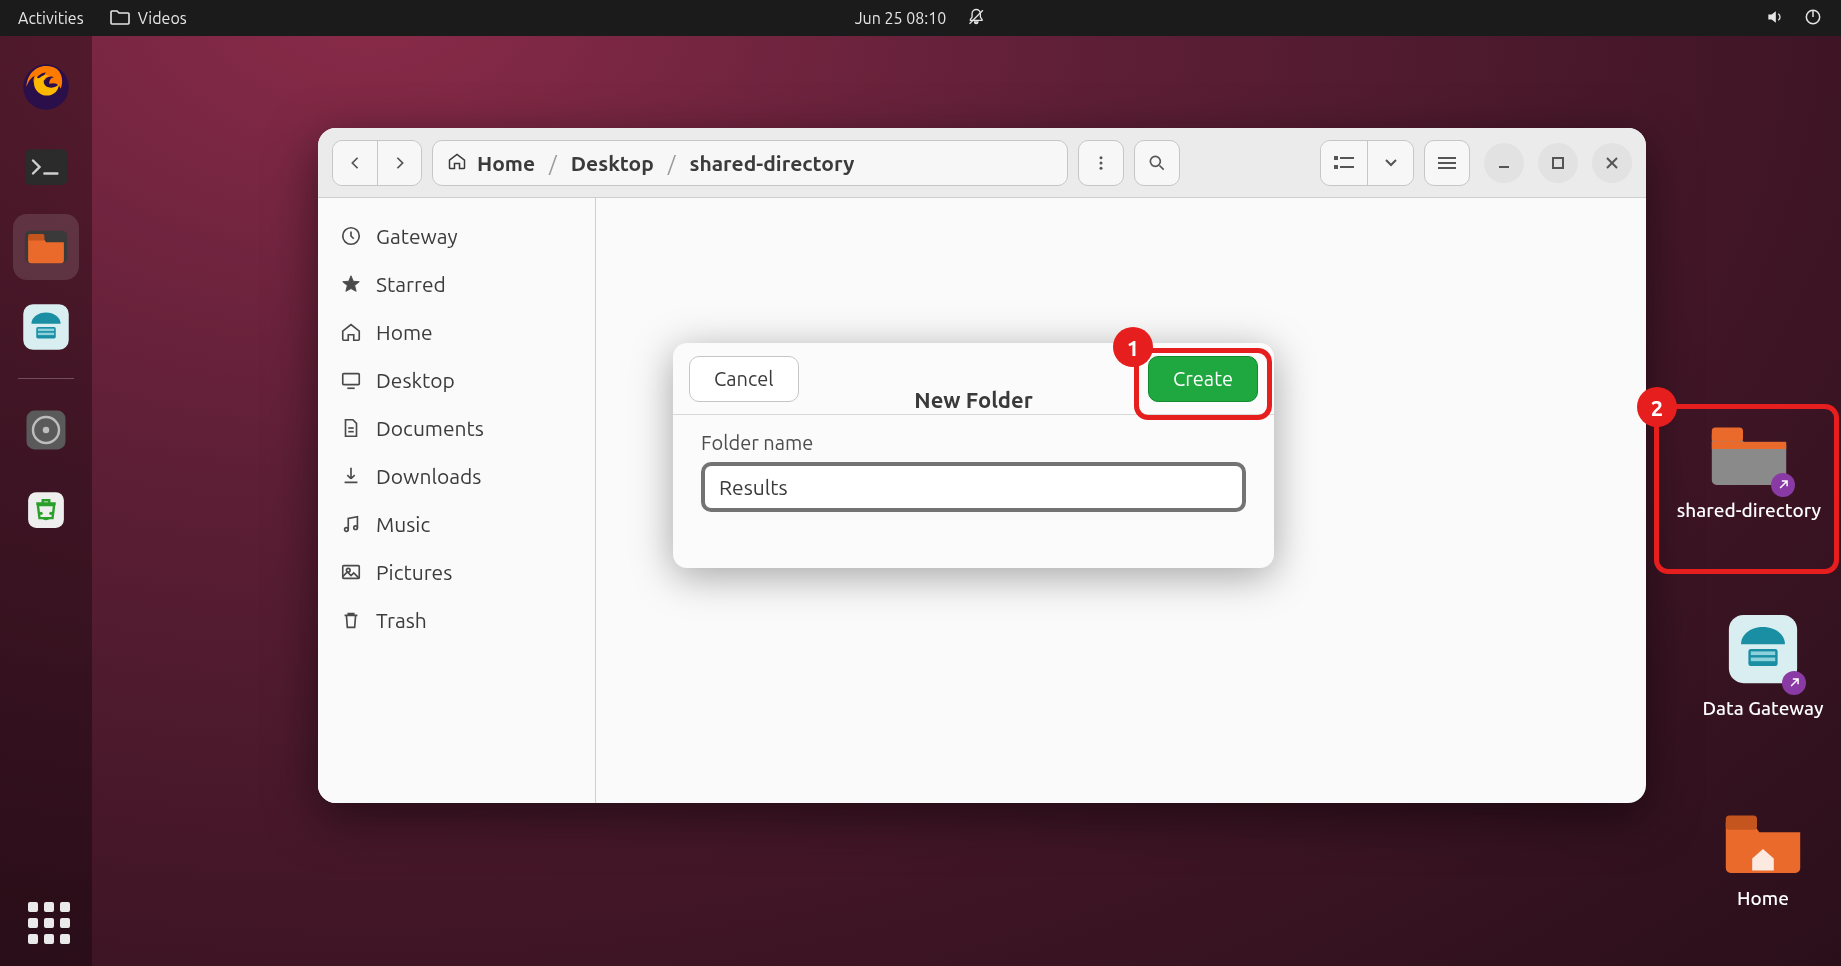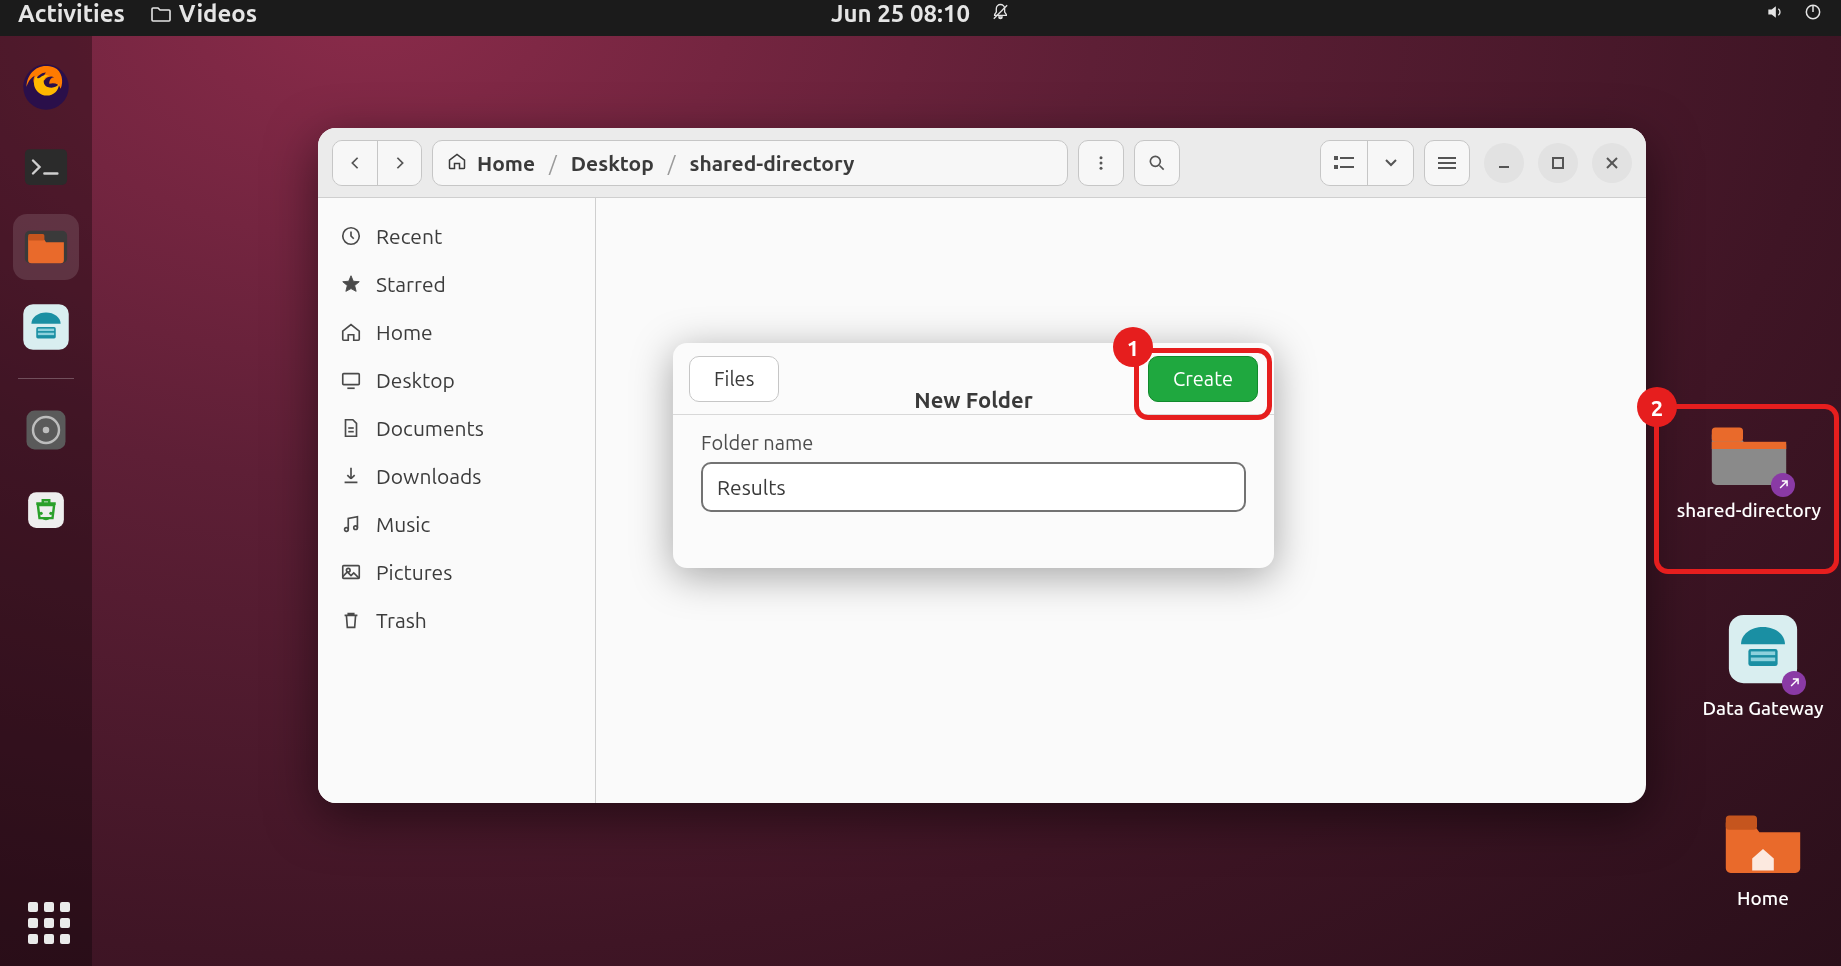--- a/index.html
+++ b/index.html
@@ -6,22 +6,22 @@
   html, body { width: 1841px; height: 966px; overflow: hidden; }
   body {
     background: radial-gradient(ellipse at 20% 0%, #8a2b4a 0%, #5e1f36 35%, #3f1525 70%, #2a0f1a 100%);
     position: relative;
     color: #3b3b3b;
   }
 
   
   .topbar {
     position: absolute; top:0; left:0; right:0; height: 36px;
-    background:#1b1b1b; color:#e5e5e5; display:flex; align-items:flex-start;
-    font-size: 24px; font-weight: 700;
+    background:#1b1b1b; color:#e5e5e5; display:flex; align-items:center;
+    font-size: 16px; font-weight: 400;
   }
   .topbar .left { display:flex; align-items:center; gap:26px; padding-left:18px;}
   .topbar .left .files-ind { display:flex; align-items:center; gap:8px;}
   .topbar .center { position:absolute; left:50%; transform:translateX(-50%); display:flex; align-items:center; gap:20px;}
   .topbar .right { margin-left:auto; display:flex; align-items:center; gap:18px; padding-right:18px;}
   .topbar svg, .topbar .glyph { fill:#e5e5e5; color:#e5e5e5; }
 
   
   .dock {
     position:absolute; top:36px; left:0; bottom:0; width:92px;
@@ -81,21 +81,21 @@
   .dialog-head {
     height:72px; display:flex; align-items:center; justify-content:space-between;
     padding:0 16px; border-bottom:1px solid #d8d8d8; position:relative;
   }
   .dialog-title { position:absolute; left:50%; transform:translateX(-50%); font-size:22px; font-weight:700; color:#3a3a3a;margin-top:41px;}
   .dbtn { height:46px; padding:0 24px; border-radius:10px; border:1px solid #c6c6c6; background:#fff; font-size:20px; color:#3a3a3a;}
   .dbtn.create { background:#1fa83f; border-color:#118a2c; color:#fff; font-weight:400;}
   .dialog-body { padding:16px 28px 24px; }
   .dialog-body label { font-size:20px; color:#4d4d4d; display:block; margin-bottom:8px;}
   .dialog-body input {
-    width:100%; height:50px; border:2px solid #737373; border-radius:10px; padding:0 14px;
+    width:100%; height:50px; border:4px solid #737373; border-radius:10px; padding:0 14px;
     font-size:21px; color:#3a3a3a; outline:none; background:#fff;
   }
 
   
   .callout { position:absolute; border:5px solid #e61e1e; border-radius:14px; }
   .callout .badge {
     position:absolute; width:40px; height:40px; border-radius:50%; background:#e61e1e; color:#fff;
     font-size:22px; font-weight:700; display:flex; align-items:center; justify-content:center;
   }
 
@@ -289,21 +289,21 @@
       </div>
   </div>
 
   <div class="fw-body">
     <div class="fw-sidebar">
       <div class="item">
         <svg viewBox="0 0 24 24">
             <circle cx="12" cy="12" r="9" fill="none" stroke-width="1.8"></circle>
             <path d="M12 7v5l3 3" fill="none" stroke-width="1.8"></path>
           </svg>
-        <span>Recent</span>
+        <span>Gateway</span>
       </div>
       <div class="item">
         <svg viewBox="0 0 24 24">
             <path d="M12 3l2.5 6 6.5.5-5 4.2 1.6 6.3L12 17l-5.6 3 1.6-6.3-5-4.2 6.5-.5z"></path>
           </svg>
         <span>Starred</span>
       </div>
       <div class="item">
         <svg viewBox="0 0 24 24">
             <path d="M3 11l9-7 9 7v9a1 1 0 0 1-1 1h-5v-6h-6v6H4a1 1 0 0 1-1-1z" fill="none" stroke-width="1.8"></path>
@@ -353,21 +353,21 @@
           </svg>
         <span>Trash</span>
       </div>
     </div>
 
   </div>
 </div>
 
 <div class="dialog">
   <div class="dialog-head">
-    <button class="dbtn">Files</button>
+    <button class="dbtn">Cancel</button>
     <span class="dialog-title">New Folder</span>
     <button class="dbtn create">Create</button>
   </div>
   <div class="dialog-body">
     <label>Folder name</label>
     <input type="text" value="Results" style="">
   </div>
 </div>
 
 <div class="callout" style="left:1134px; top:348px; width:138px; height:72px;">

